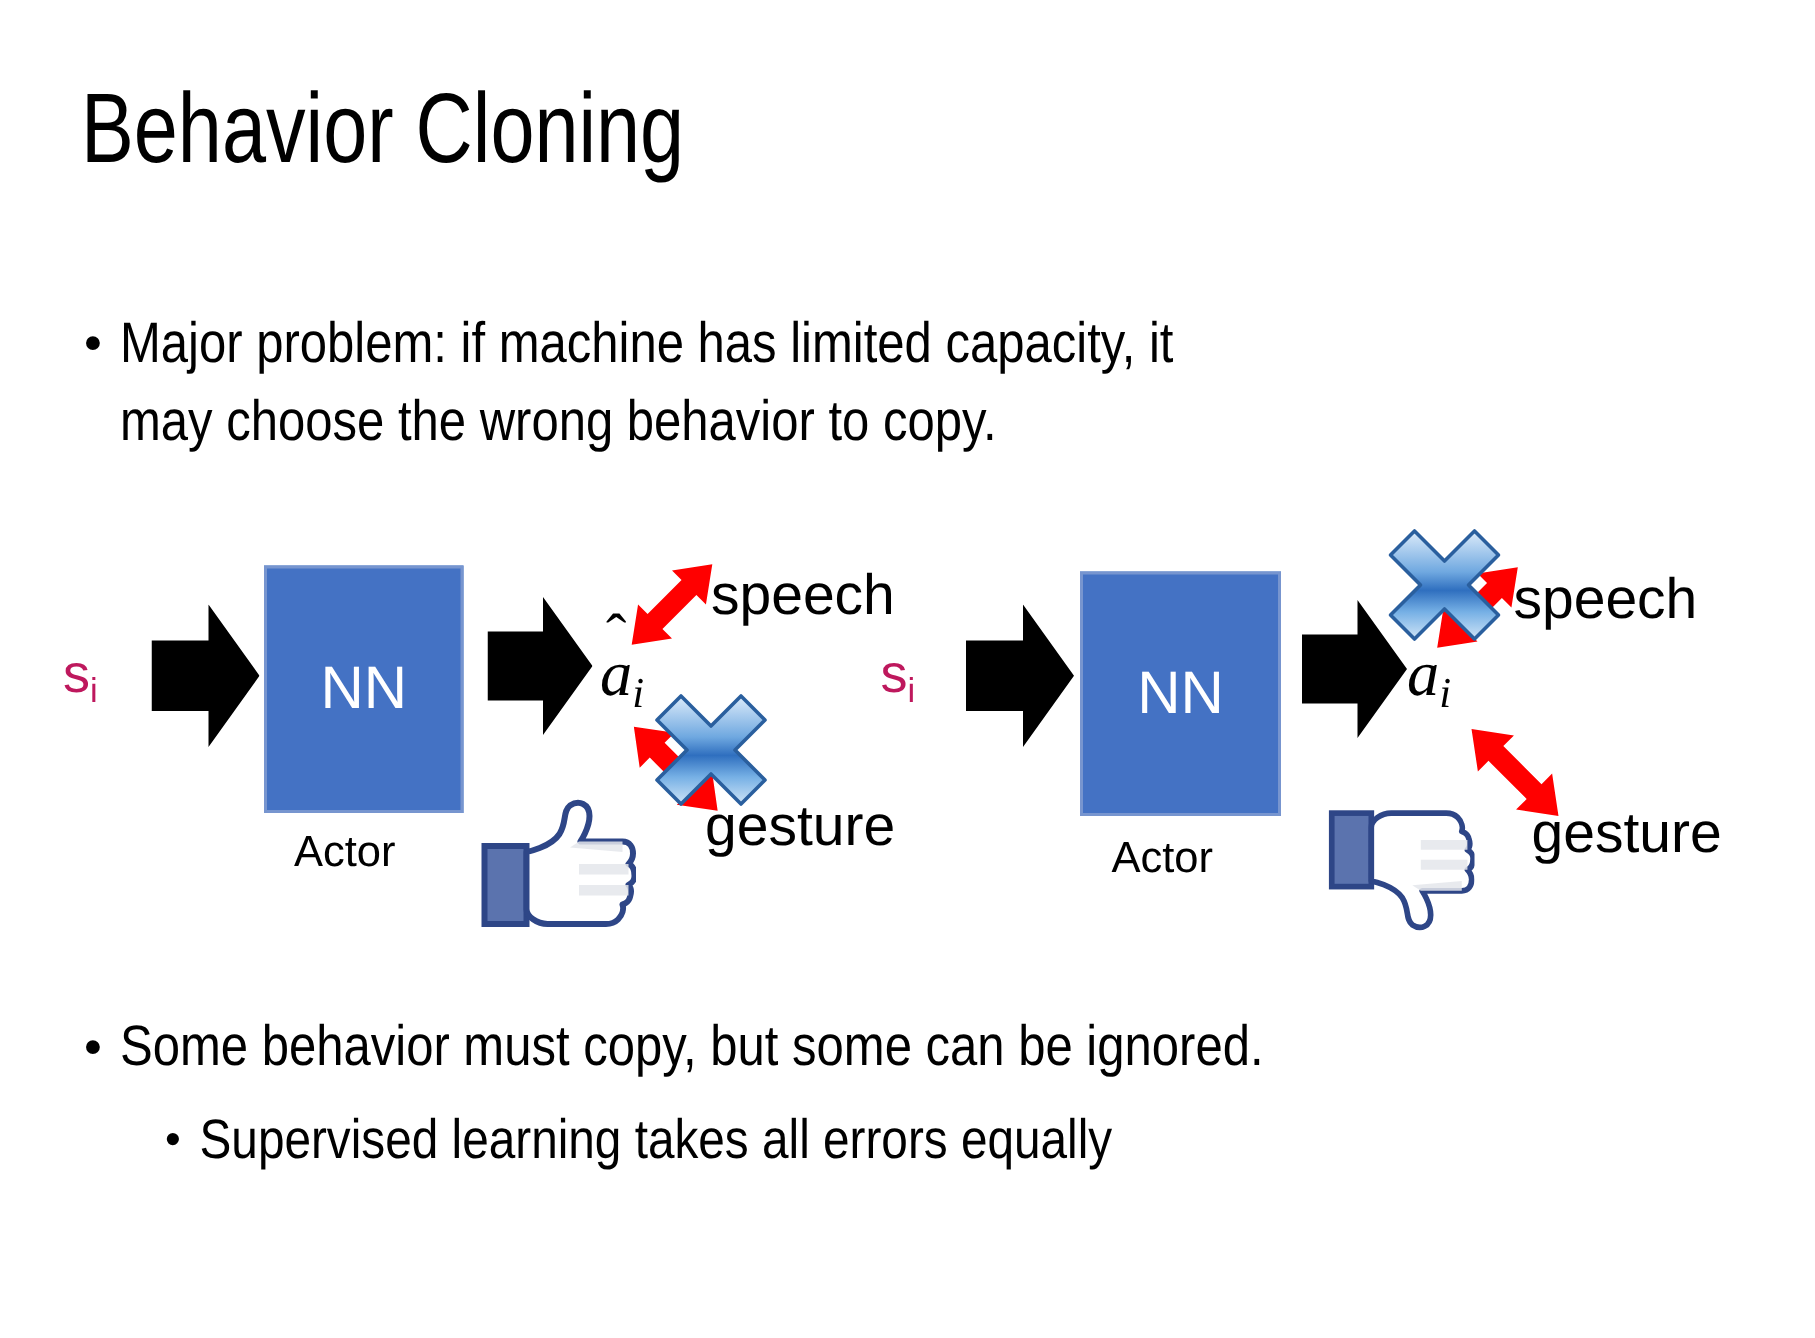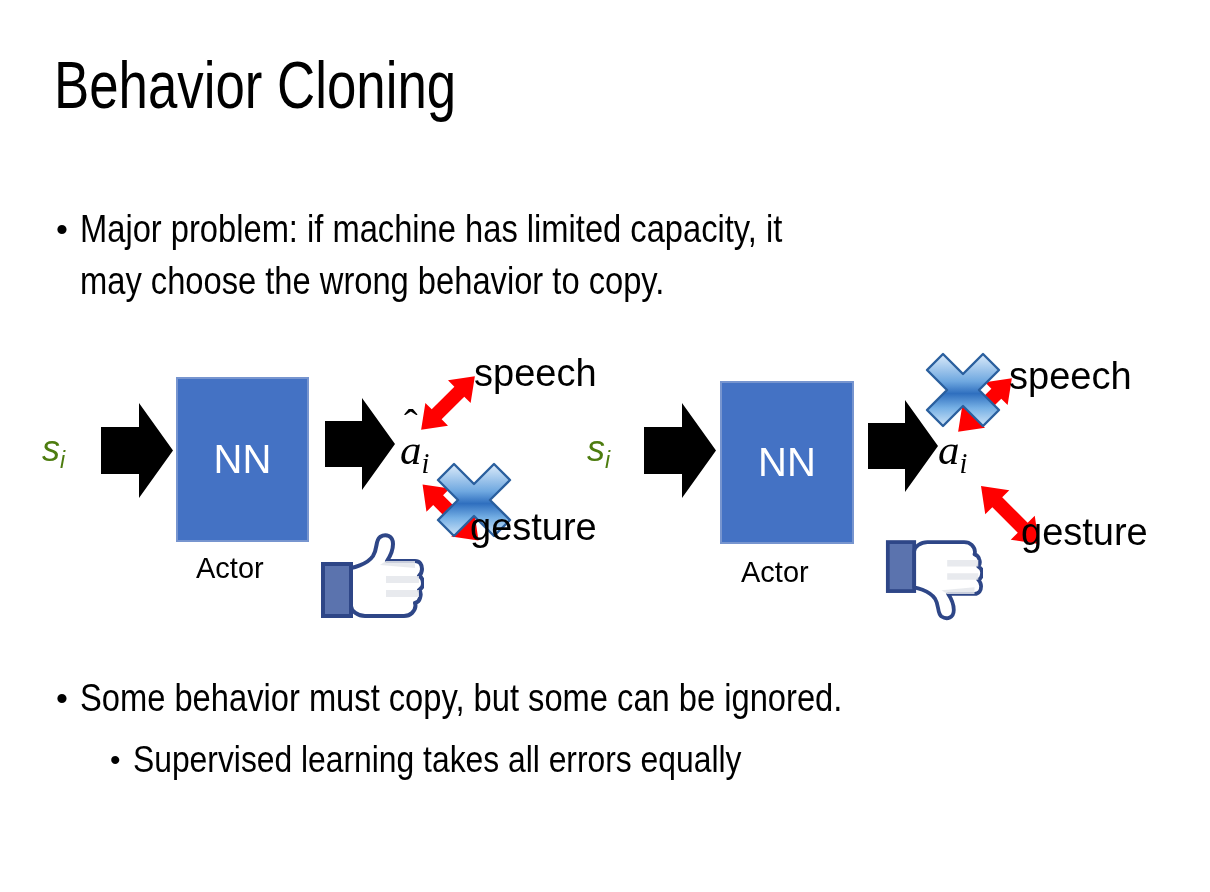--- a/index.html
+++ b/index.html
@@ -99,23 +99,22 @@
     white-space: nowrap;
   }
   #actor-label-1 { left: 196px; top: 552px; }
   #actor-label-2 { left: 741px; top: 556px; }
 
   
   .state-label {
     position: absolute;
     font-size: 36px;
     font-family: "Liberation Sans", sans-serif;
-    color: #4d7c0f;
-    white-space: nowrap;
-    font-style: italic;
+    color: #be185d;
+    white-space: nowrap;
   }
   .state-label .sub {
     font-size: 23px;
     vertical-align: -0.30em;
   }
   #state-label-1 { left: 42px; top: 428px; }
   #state-label-2 { left: 587px; top: 428px; }
 
   
   .action-label {
@@ -165,20 +164,21 @@
   #blue-x-1 { left: 432px; top: 458px; width: 84px; height: 84px; }
   #blue-x-2 { left: 921px; top: 348px; width: 84px; height: 84px; }
 
   
   .modality-label {
     position: absolute;
     font-size: 38px;
     font-family: "Liberation Sans", sans-serif;
     color: #000;
     white-space: nowrap;
+    margin-top: 24px;
   }
   #speech-label-1  { left: 474px; top: 352px; }
   #gesture-label-1 { left: 470px; top: 506px; }
   #speech-label-2  { left: 1009px; top: 355px; }
   #gesture-label-2 { left: 1021px; top: 511px; }
 
   
   .thumb-icon { position: absolute; }
   #thumb-up-icon   { left: 320px; top: 532px; width: 104px; height: 90px; }
   #thumb-down-icon { left: 885px; top: 528px; width: 98px; height: 96px; }

